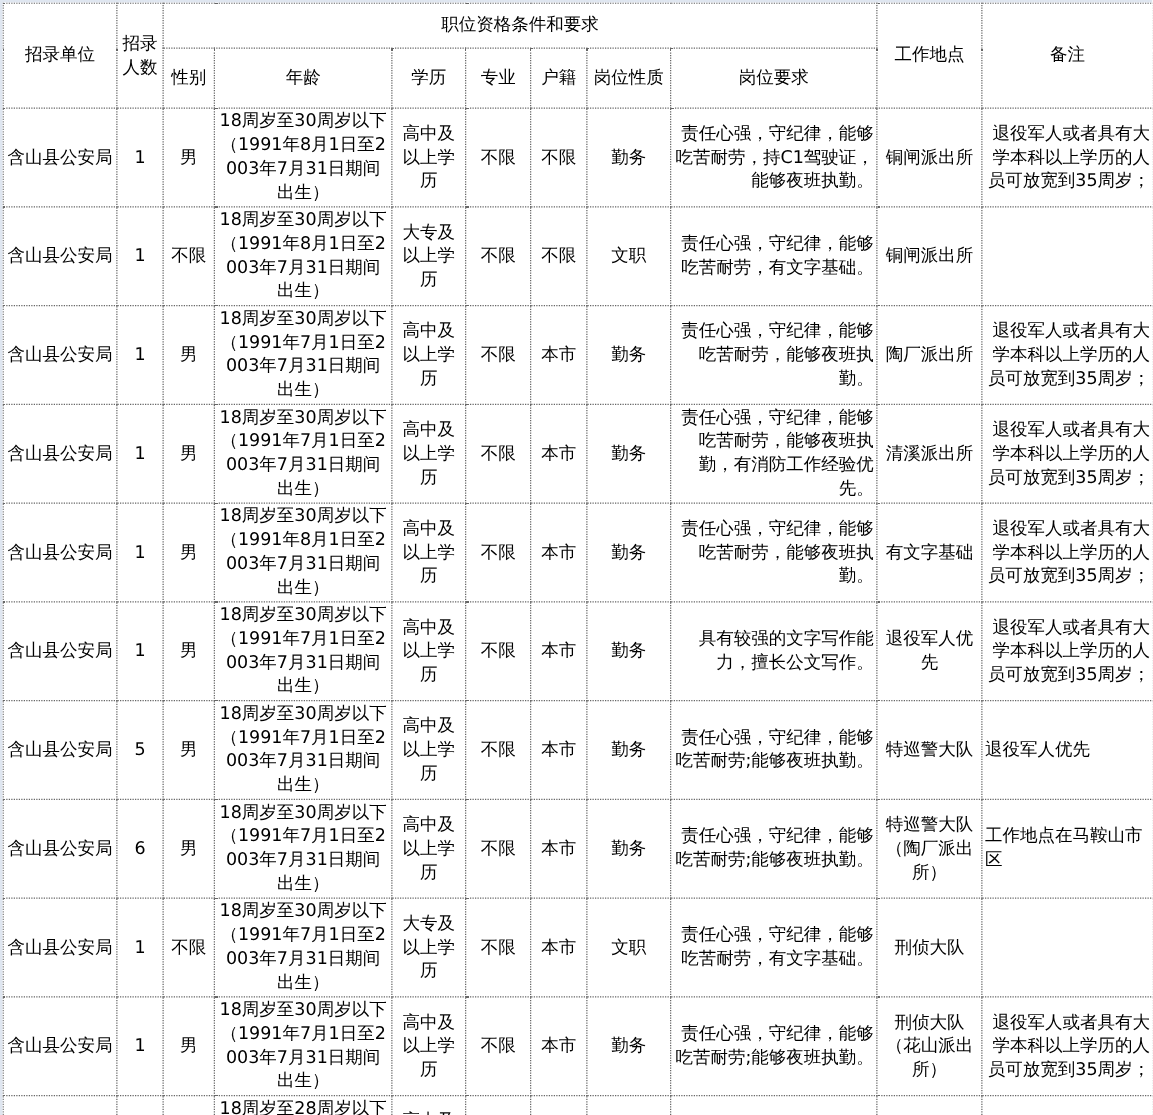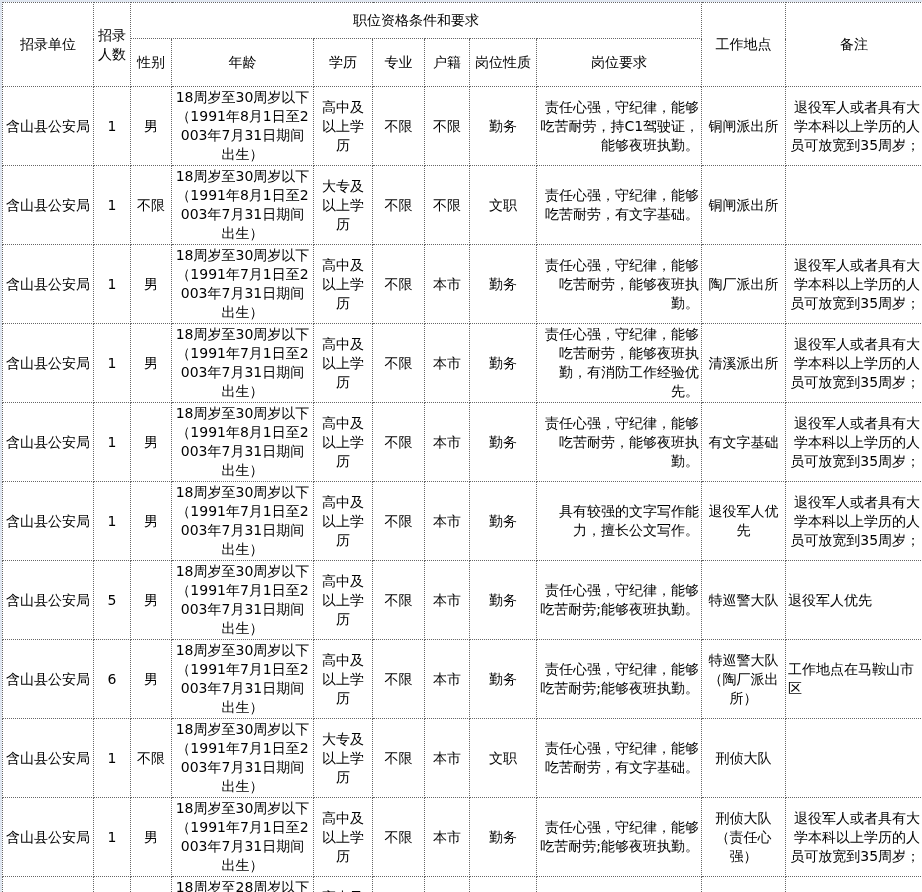--- a/index.html
+++ b/index.html
@@ -183,21 +183,21 @@
         <tr>
           <td>含山县公安局</td>
           <td>1</td>
           <td>男</td>
           <td>18周岁至30周岁以下（1991年7月1日至2003年7月31日期间出生）</td>
           <td>高中及以上学历</td>
           <td>不限</td>
           <td>本市</td>
           <td>勤务</td>
           <td class="al">责任心强，守纪律，能够吃苦耐劳;能够夜班执勤。</td>
-          <td>刑侦大队（责任心强）</td>
+          <td>刑侦大队（花山派出所）</td>
           <td class="al">退役军人或者具有大学本科以上学历的人员可放宽到35周岁；</td>
         </tr>
         <tr>
           <td>含山县公安局</td>
           <td>16</td>
           <td>男</td>
           <td>18周岁至28周岁以下（1993年7月1日至2003年7月31日期间出生）</td>
           <td>高中及以上学历</td>
           <td>不限</td>
           <td>本市</td>

